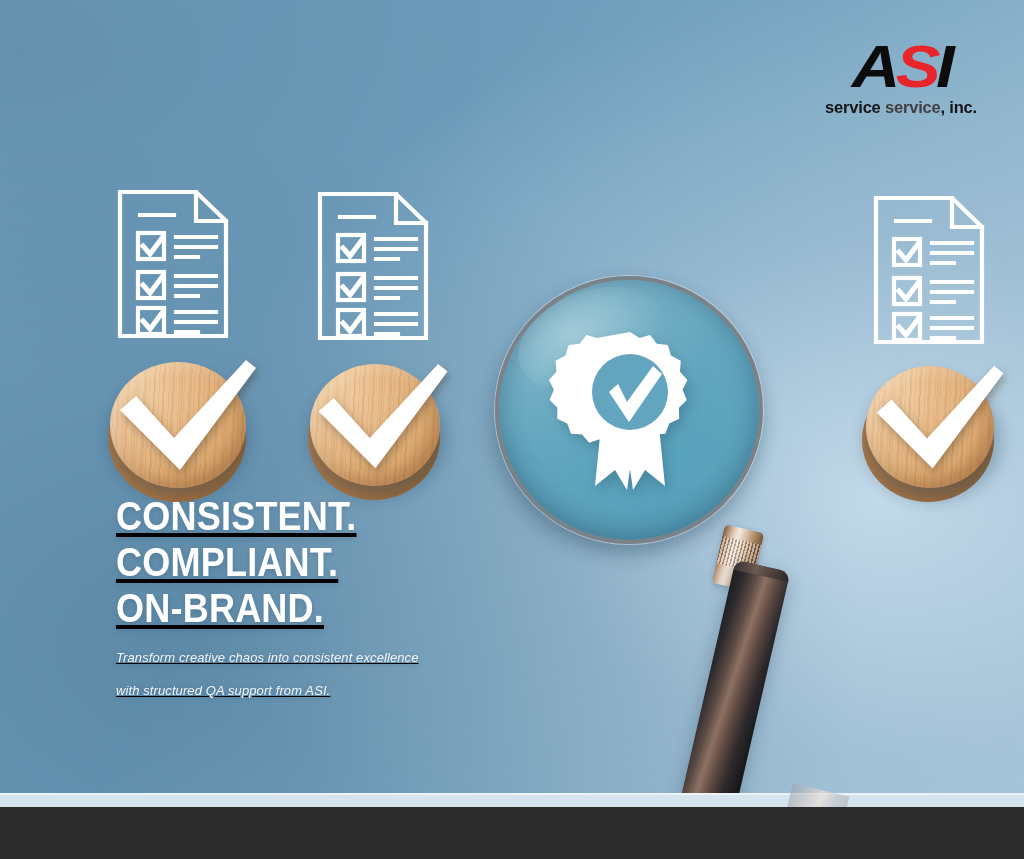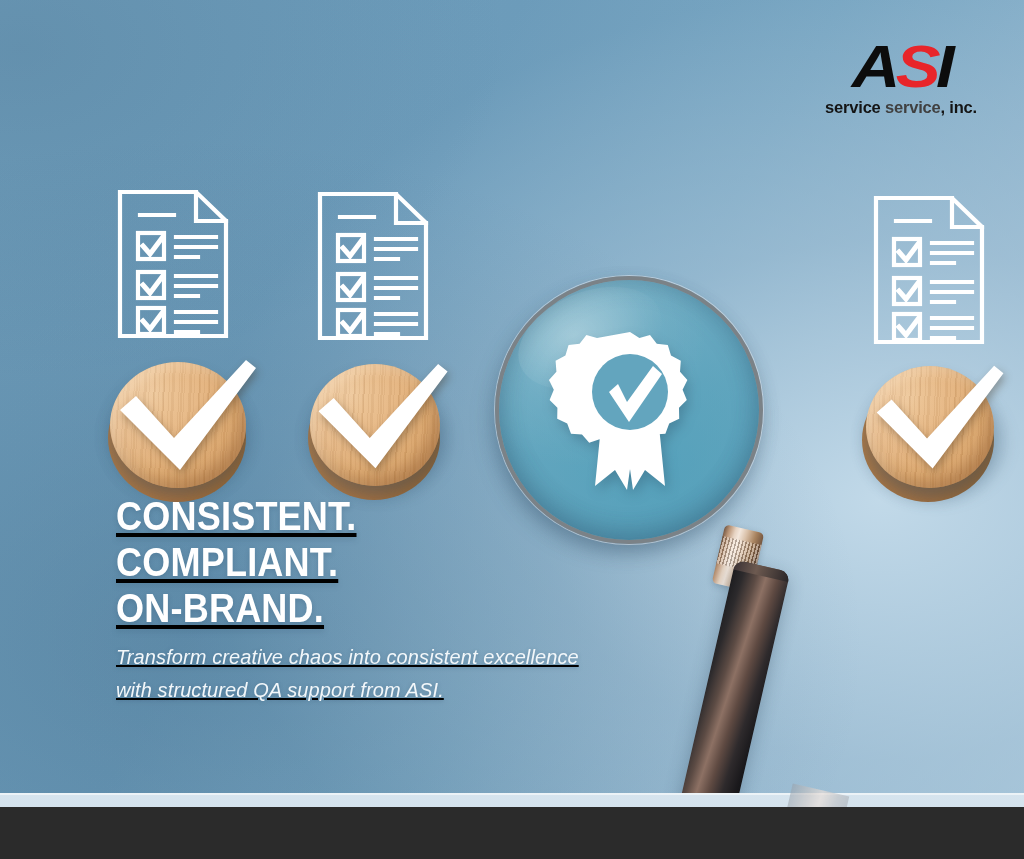--- a/index.html
+++ b/index.html
@@ -183,21 +183,21 @@
     letter-spacing:0.2px;
     transform:scaleX(0.88);
     transform-origin:left center;
     text-shadow:0 2px 6px rgba(38,70,96,0.22);
     white-space:nowrap;
   }
   .subcopy {
     margin-top:14px;
     color:#f2f7fa;
     font-style:italic;
-    font-size:20px;
+    font-size:13px;
     line-height:25px;
     letter-spacing:0.1px;
     text-shadow:0 1px 4px rgba(38,70,96,0.28);
     white-space:nowrap;
   }
 </style>
 </head>
 <body>
 
 <div class="canvas">

